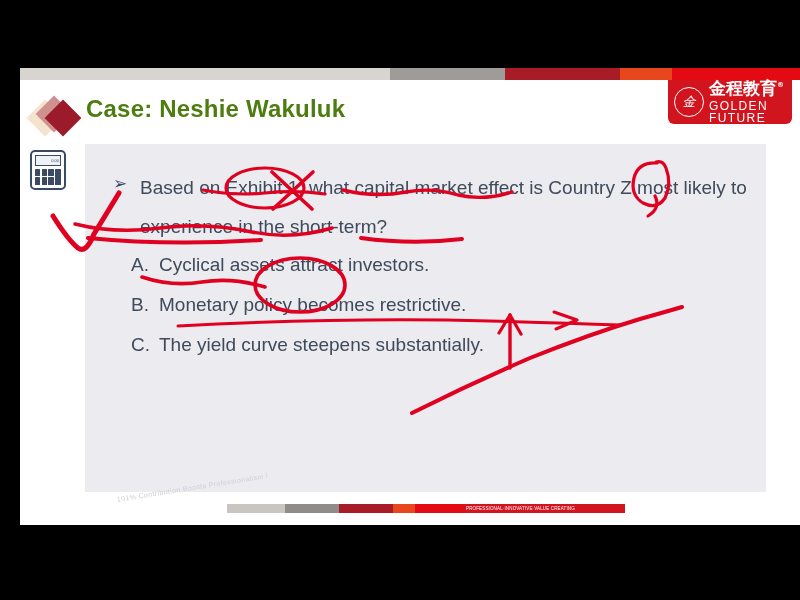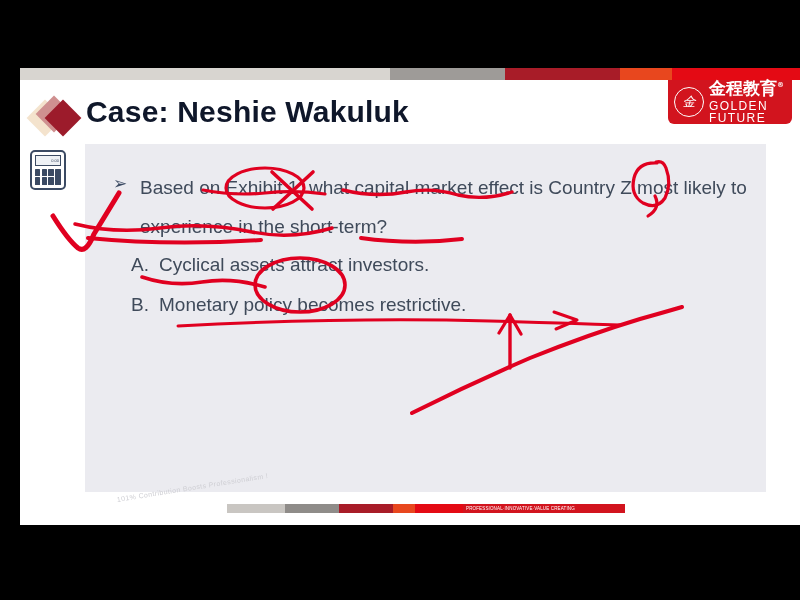--- a/index.html
+++ b/index.html
@@ -74,23 +74,23 @@
     transform: rotate(45deg);
   }
   #diamond-logo .dia.cream { left: 0px;  top: 9px;  background: #f4e3cd; }
   #diamond-logo .dia.pink  { left: 9px;  top: 5px;  background: #cf9090; }
   #diamond-logo .dia.dark  { left: 18px; top: 9px;  background: #9c1b2b; }
 
   #slide-title {
     position: absolute;
     left: 66px;
     top: 15px;
-    font-size: 30px;
+    font-size: 24px;
     font-weight: bold;
-    color: #0f172a;
+    color: #4d7c0f;
     letter-spacing: 0.2px;
     white-space: nowrap;
   }
 
   
   #brand-logo {
     position: absolute;
     right: 8px;
     top: 0px;
     width: 124px;
@@ -328,20 +328,23 @@
       <div id="question">Based on Exhibit 1, what capital market effect is Country Z most likely to experience in the short-term?</div>
 
       <div class="choice" id="choice-a">
         <span class="letter">A.</span><span>Cyclical assets attract investors.</span>
       </div>
 
       <div class="choice" id="choice-b">
         <span class="letter">B.</span><span>Monetary policy becomes restrictive.</span>
       </div>
 
+      <div class="choice" id="choice-c">
+        <span class="letter">C.</span><span>The yield curve steepens substantially.</span>
+      </div>
     </div>
 
     <svg id="ink" viewBox="0 0 780 457" xmlns="http://www.w3.org/2000/svg">
       <g fill="none" stroke="#e00020" stroke-linecap="round" stroke-linejoin="round">
 
         <path d="M183,122 Q214,128 245,125 Q275,122 305,126" stroke-width="3.2"></path>
 
         <path d="M323,122 Q355,130 386,124 Q412,119 438,127 Q464,133 492,124" stroke-width="3.4"></path>
 
         <path d="M637,95 Q618,94 614,110 Q610,127 623,135 Q637,142 645,130 Q652,116 646,100 Q643,92 636,94" stroke-width="3.2"></path>

